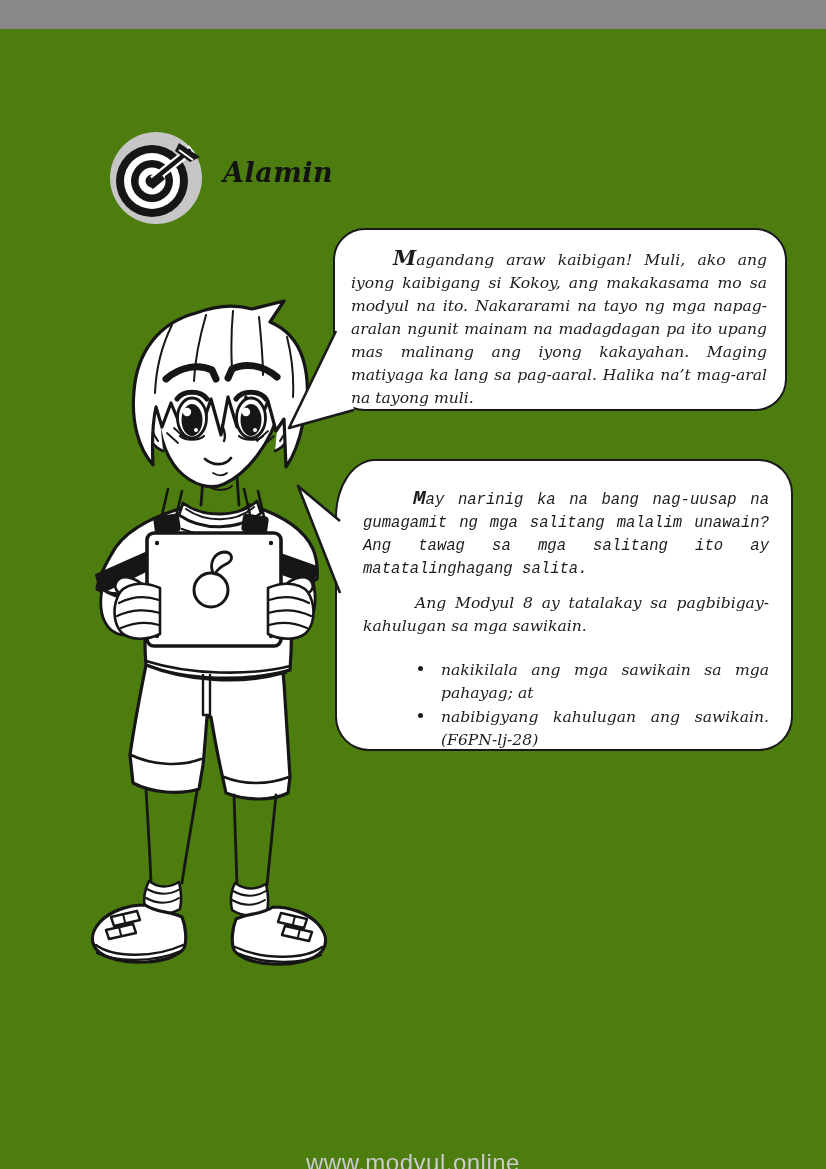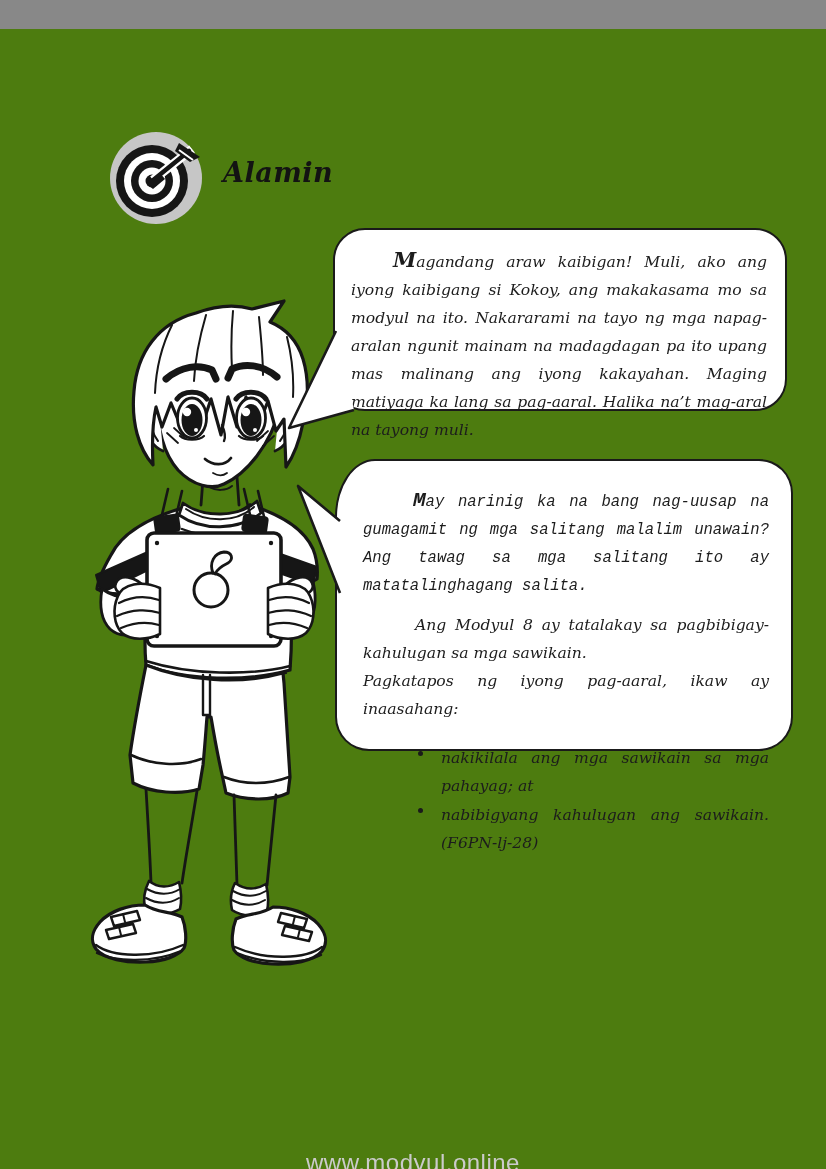--- a/index.html
+++ b/index.html
@@ -15,21 +15,21 @@
     position:absolute;left:223px;top:128px;
     font-size:27px;font-weight:bold;font-style:italic;
     color:#131313;letter-spacing:.5px;
   }
   .bubble{
     position:absolute;
     border:2.6px solid #1a1a1a;
     background:#fff;
     box-sizing:border-box;
     font-style:italic;
-    font-size:15.6px;line-height:28px;
+    font-size:15.6px;line-height:23px;
     color:#1c1c1c;
     text-align:justify;
   }
   .bubble p{margin:0;}
   .cap{font-weight:bold;font-size:21px;font-style:italic;}
   #bubble1{
     left:333px;top:199px;width:454px;height:183px;
     border-radius:32px;
     padding:16px 18px 0 16px;
   }
@@ -68,21 +68,20 @@
 
   <div class="title">Alamin</div>
 
   <div class="bubble" id="bubble1">
     <p><span class="cap">M</span><span>agandang araw kaibigan! Muli, ako ang iyong kaibigang si Kokoy, ang makakasama mo sa modyul na ito. Nakararami na tayo ng mga napag-aralan ngunit mainam na madagdagan pa ito upang mas malinang ang iyong kakayahan. Maging matiyaga ka lang sa pag-aaral. Halika na’t mag-aral na tayong muli.</span></p>
   </div>
 
   <div class="bubble" id="bubble2">
     <p class="p1"><span class="cap">M</span><span>ay narinig ka na bang nag-uusap na gumagamit ng mga salitang malalim unawain? Ang tawag sa mga salitang ito ay matatalinghagang salita.</span></p>
     <p class="p2">Ang Modyul 8 ay tatalakay sa pagbibigay-kahulugan sa mga sawikain.</p>
-    <p class="p3">Pagkatapos ng iyong pag-aaral, ikaw ay inaasahang:</p>
     <div class="bullets">
       <div class="bullet-row">
         <span class="dot"></span>
         <span class="bullet-text">nakikilala ang mga sawikain sa mga pahayag; at</span>
       </div>
       <div class="bullet-row">
         <span class="dot"></span>
         <span class="bullet-text">nabibigyang kahulugan ang sawikain. (F6PN-lj-28)</span>
       </div>
     </div>

